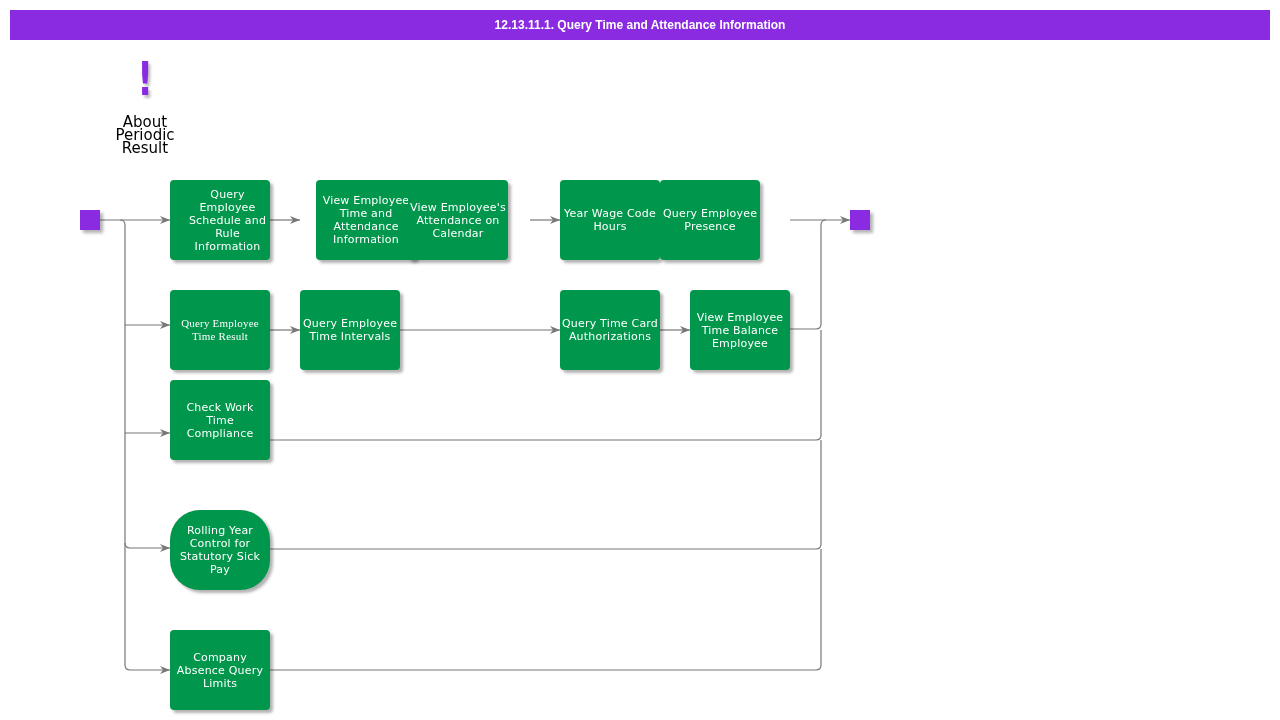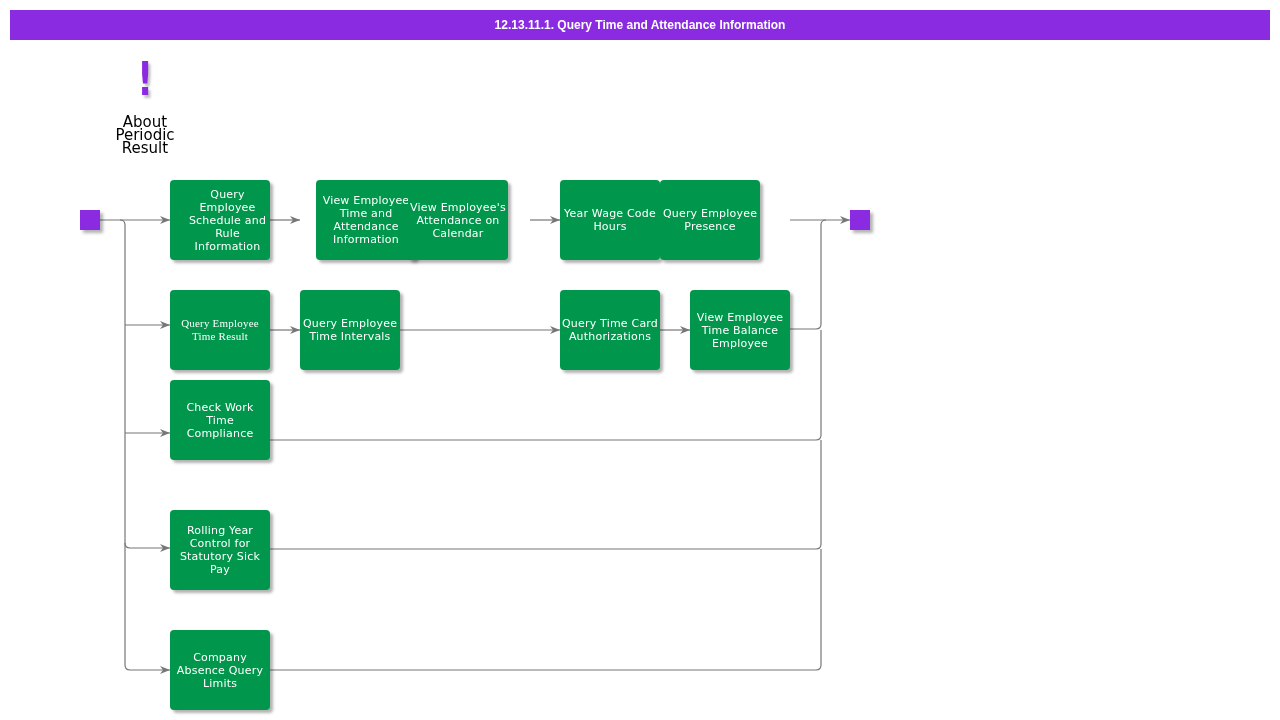--- a/index.html
+++ b/index.html
@@ -105,18 +105,18 @@
 <div class="box" style="left:560px; top:290px;">
     <span>Query Time Card Authorizations</span>
   </div>
 <div class="box" style="left:690px; top:290px;">
     <span>View Employee Time Balance Employee</span>
   </div>
 
 <div class="box" style="left:170px; top:380px;">
     <span>Check Work Time Compliance</span>
   </div>
-<div class="box" style="left:170px; top:510px;">
+<div class="box" style="left:170px; top:510px;border-radius:30px;">
     <span>Rolling Year Control for Statutory Sick Pay</span>
   </div>
 <div class="box" style="left:170px; top:630px;">
     <span>Company Absence Query Limits</span>
   </div>
 
 </body></html>

